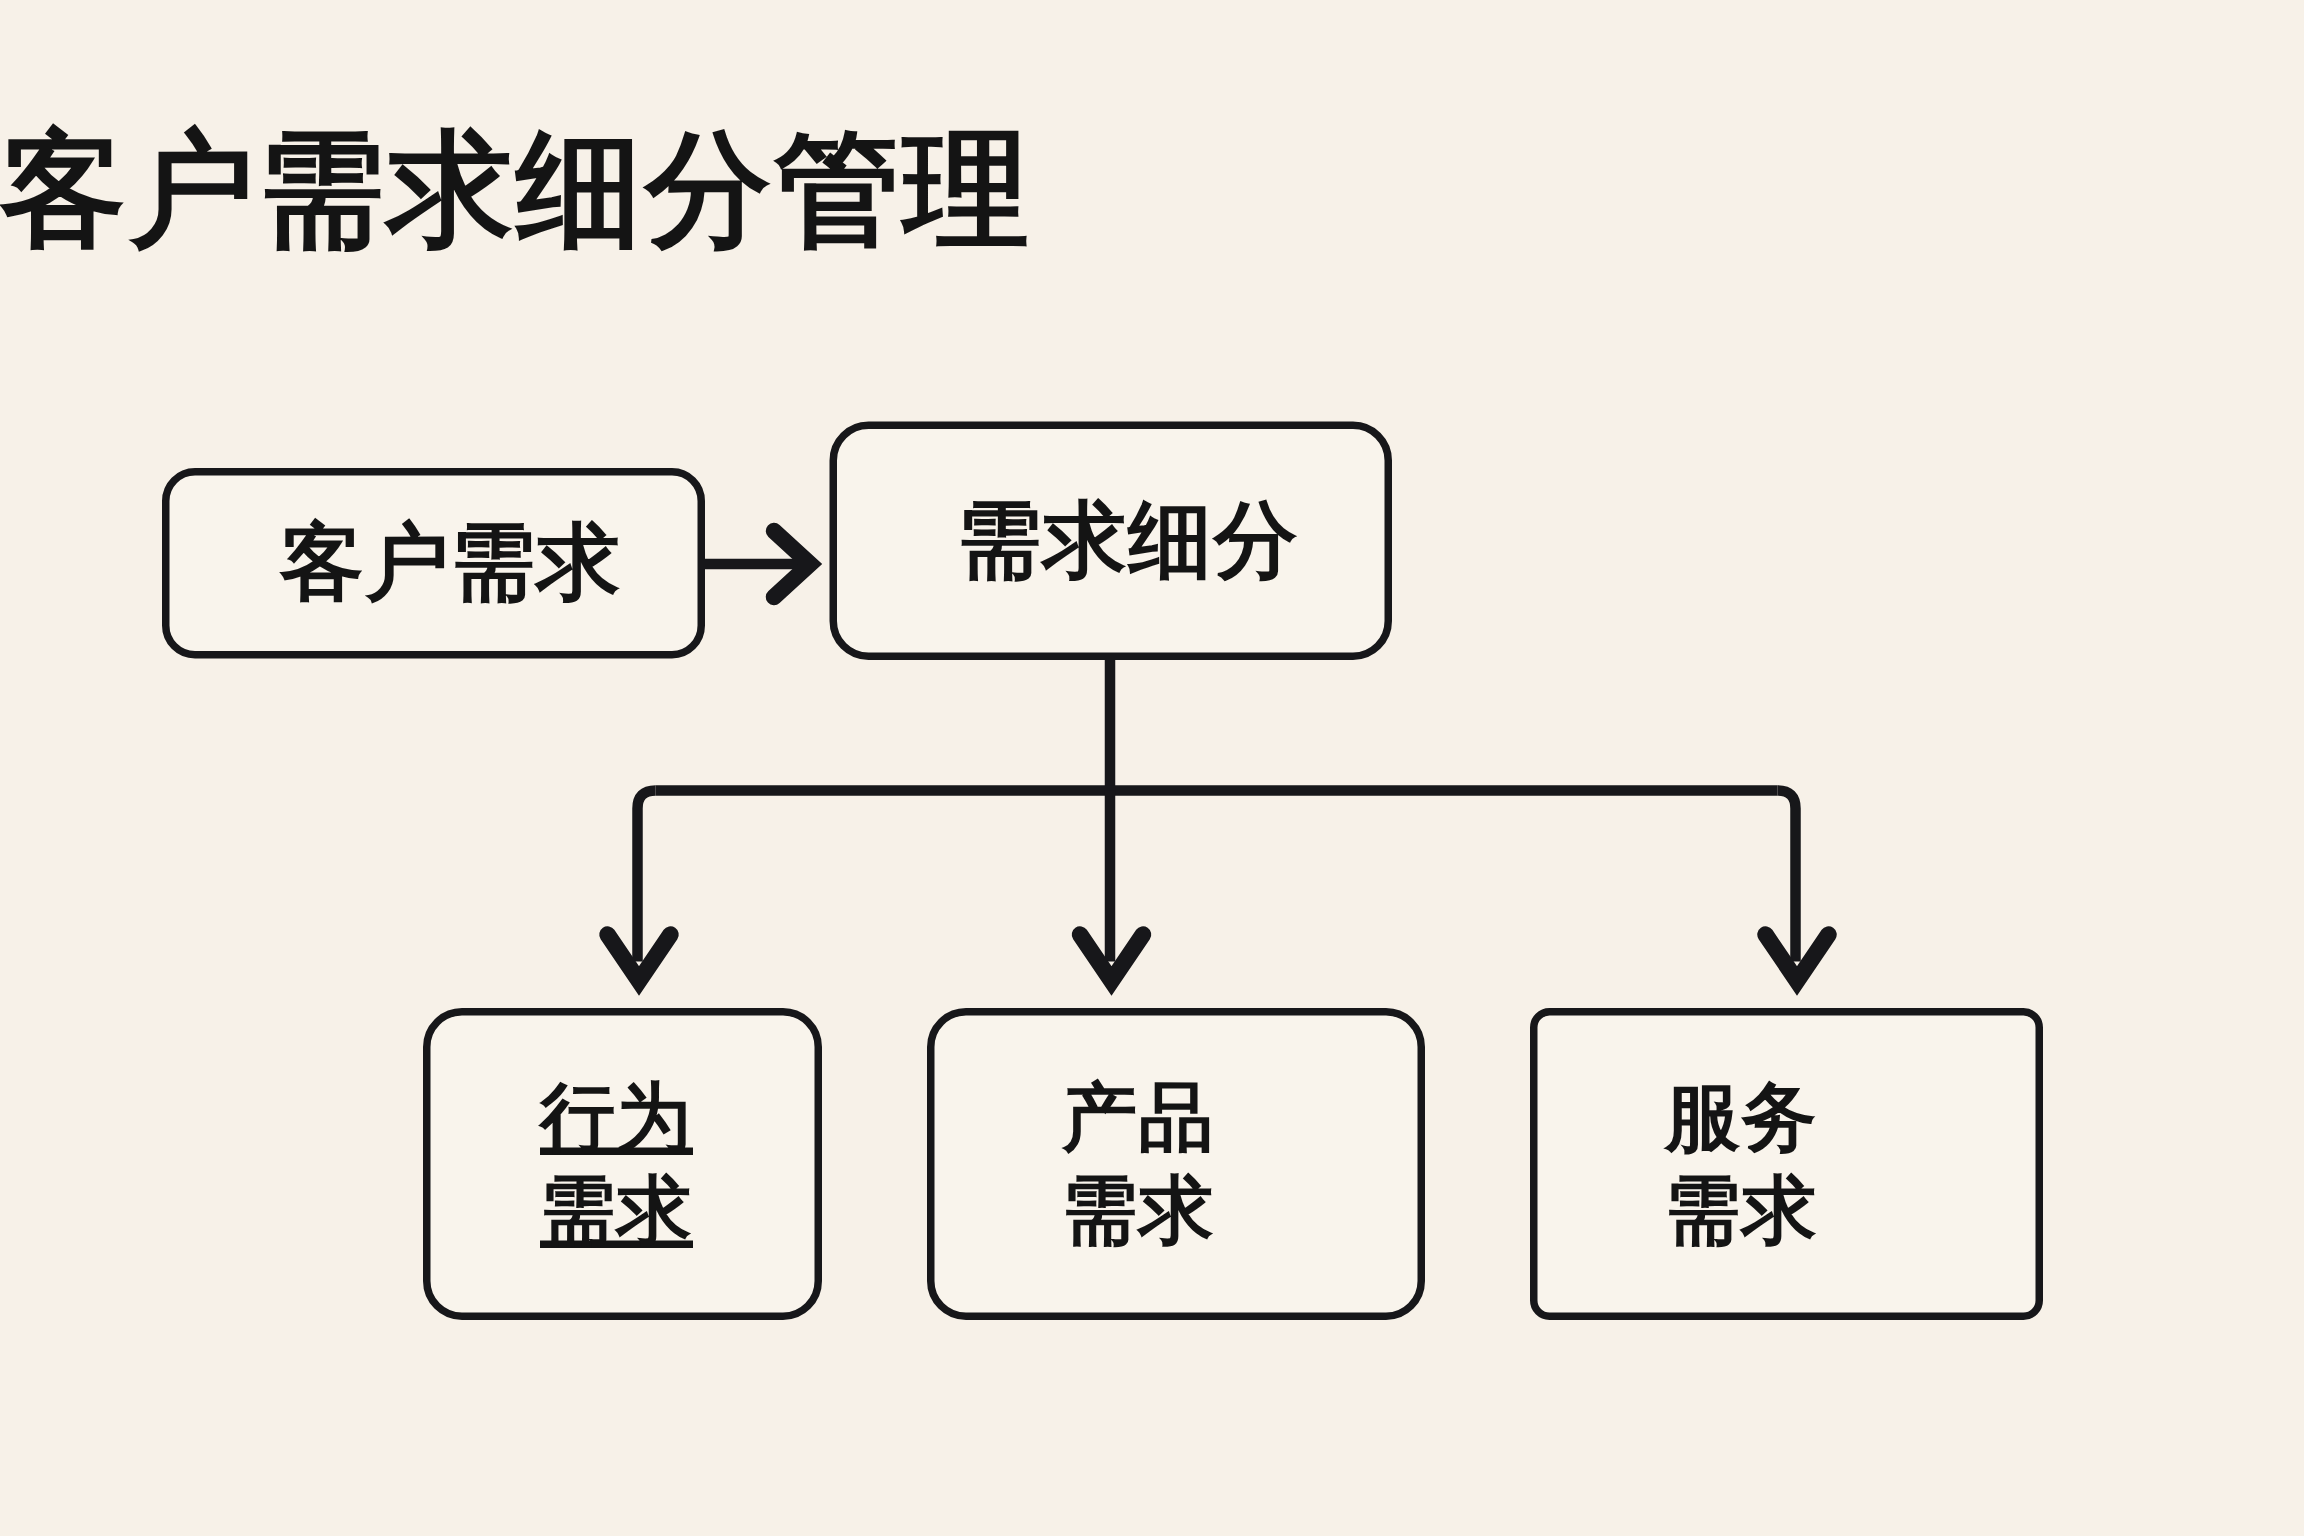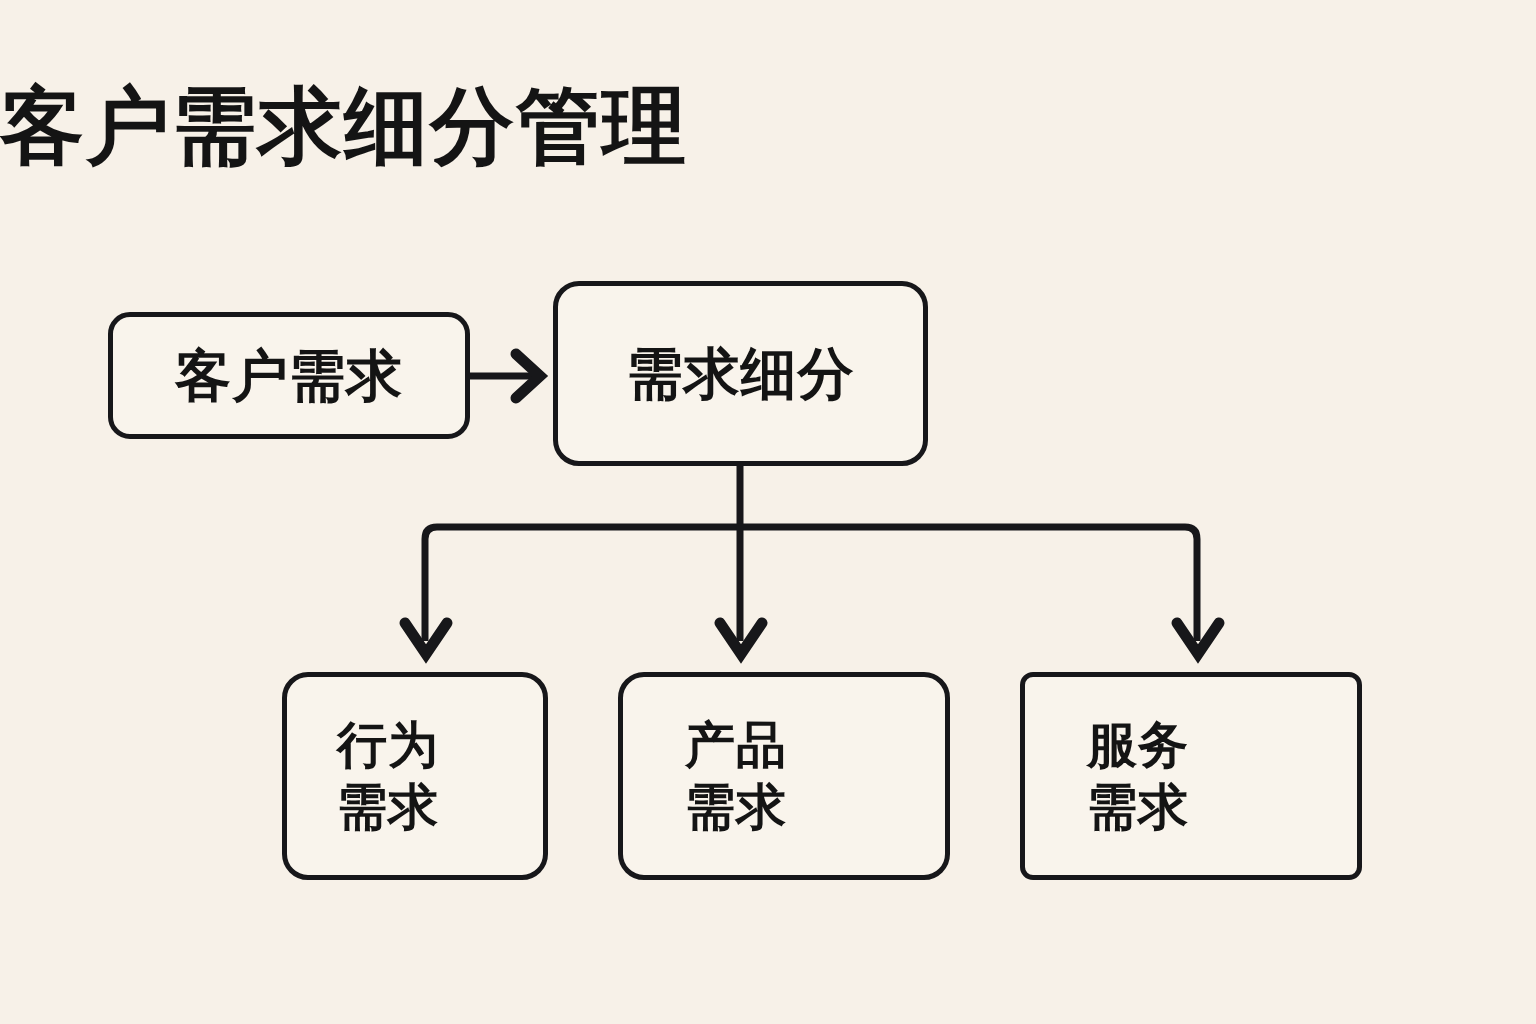--- a/index.html
+++ b/index.html
@@ -48,20 +48,21 @@
   
   .node {
     position: absolute;
     box-sizing: border-box;
     background: #f9f4ec;
     border: 5px solid #17171a;
     display: flex;
     align-items: center;
     color: #141414;
     font-weight: 700;
+    padding-left: 23px;
   }
   .node-label {
     display: block;
     white-space: pre;
   }
 
   
   #node-customer-need {
     left: 108px;
     top: 312px;
@@ -74,21 +75,21 @@
     font-size: 56px;
     line-height: 60px;
     letter-spacing: 1px;
   }
 
   
   #node-need-segmentation {
     left: 553px;
     top: 281px;
     width: 375px;
-    height: 185px;
+    height: 159px;
     border-radius: 26px;
     justify-content: center;
   }
   #node-need-segmentation .node-label {
     font-size: 56px;
     line-height: 60px;
     letter-spacing: 1px;
   }
 
   
@@ -102,20 +103,21 @@
     font-size: 50px;
     line-height: 62px;
     letter-spacing: 1px;
   }
   #node-behavior-need {
     left: 282px;
     width: 266px;
   }
   #node-behavior-need .node-label {
     padding-left: 50px;
+    text-decoration: underline;
   }
   #node-product-need {
     left: 618px;
     width: 332px;
   }
   #node-product-need .node-label {
     padding-left: 62px;
   }
   #node-service-need {
     left: 1020px;

